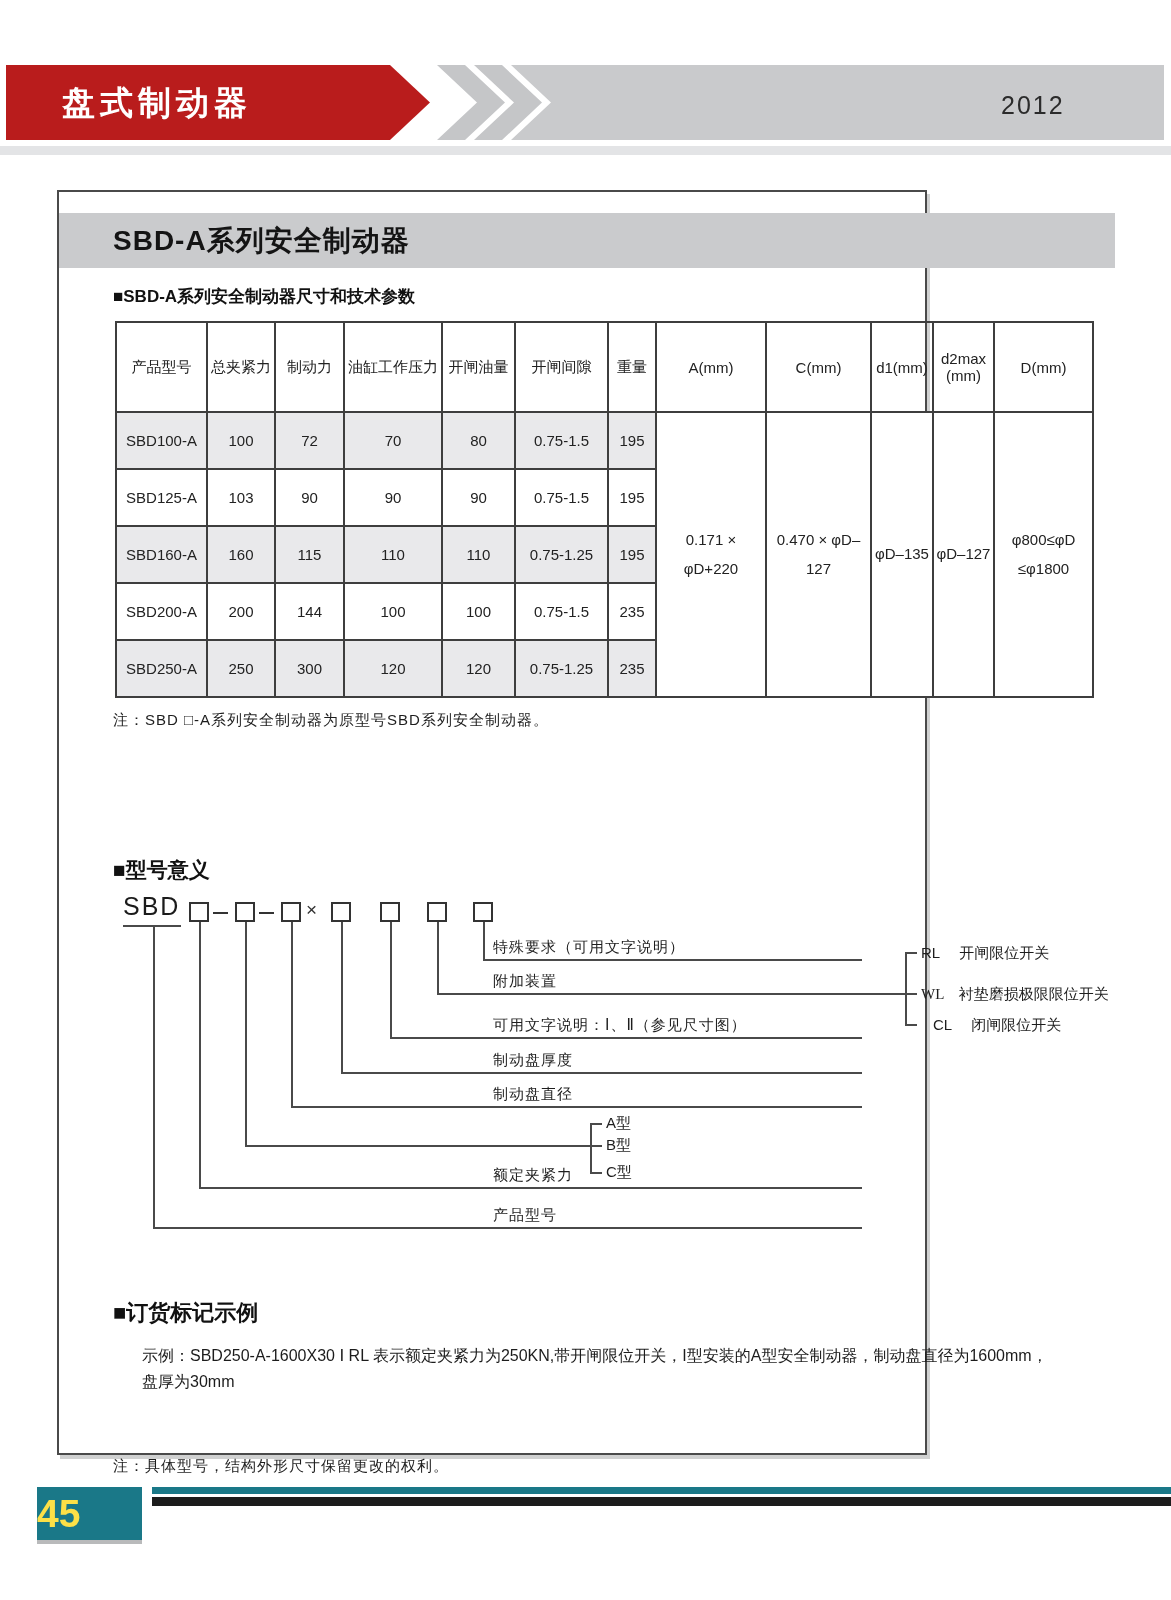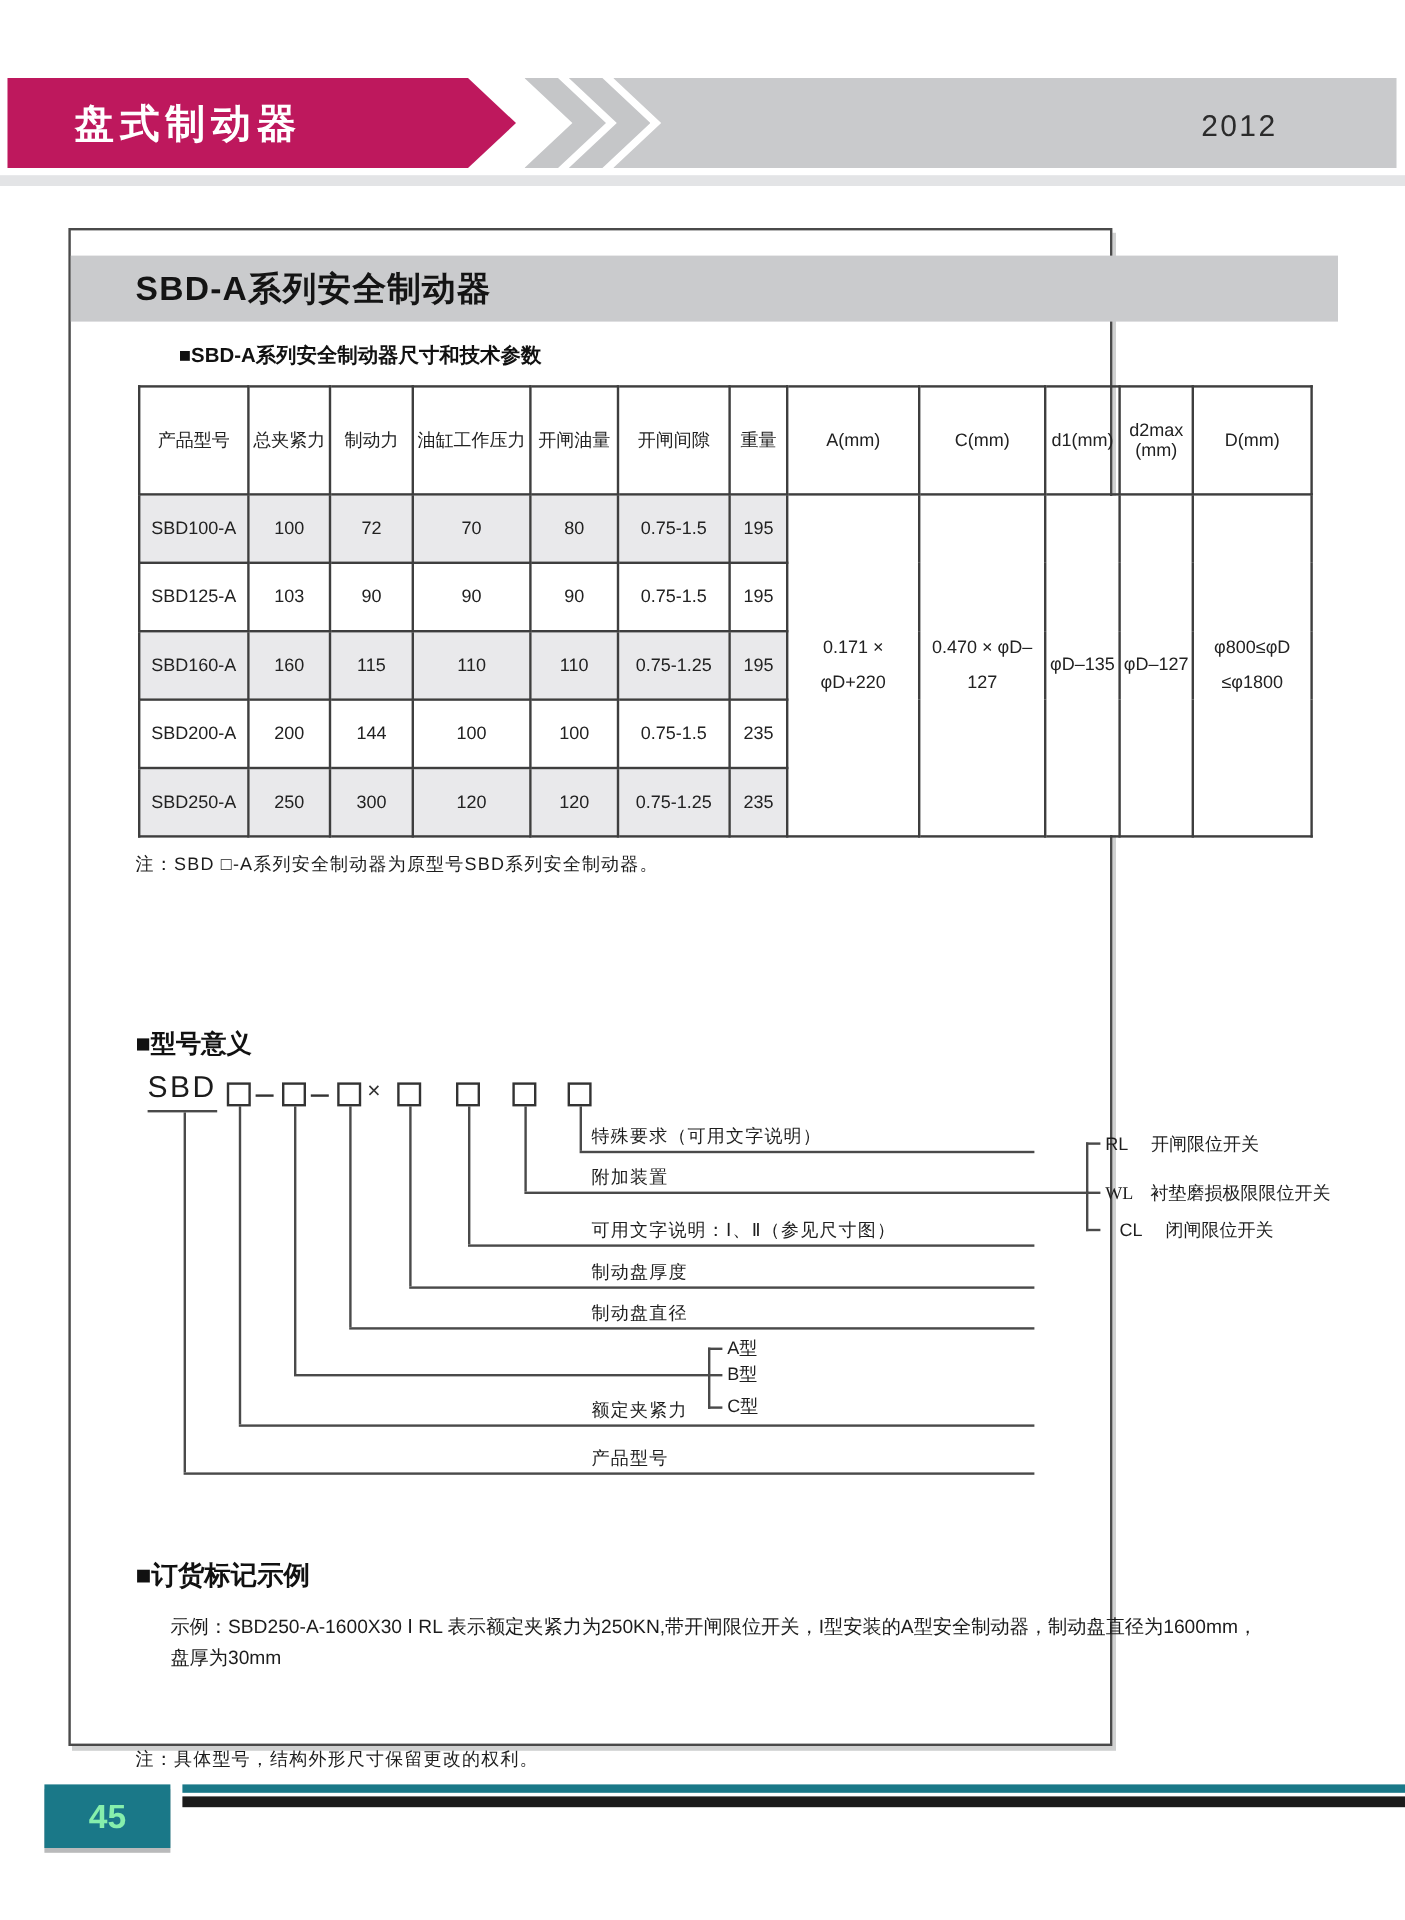--- a/index.html
+++ b/index.html
@@ -1,37 +1,37 @@
 <!DOCTYPE html>
 <html><head>
 <meta charset="utf-8">
 <style>
   * { margin:0; padding:0; box-sizing:border-box; }
   body { background:#fff; font-family:"Liberation Sans","DejaVu Sans",sans-serif; }
   #page { position:relative; width:1171px; height:1600px; background:#ffffff; overflow:hidden; }
 
   
   .teal-banner { position:absolute; left:6px; top:65px; width:424px; height:75px;
-    background:#be185d; clip-path:polygon(0 0,384px 0,100% 50%,384px 100%,0 100%); }
+    background:#b91c1c; clip-path:polygon(0 0,384px 0,100% 50%,384px 100%,0 100%); }
   .teal-banner .t { color:#fff; font-size:33px; font-weight:bold; line-height:75px;
     padding-left:56px; letter-spacing:5px; }
   .chev { position:absolute; top:65px; width:68px; height:75px; background:#c5c6c8;
     clip-path:polygon(0 0,28px 0,100% 50%,28px 100%,0 100%,40px 50%); }
   .gray-band { position:absolute; left:511px; top:65px; width:653px; height:75px;
     background:#c9cacc; clip-path:polygon(0 0,100% 0,100% 100%,0 100%,40px 50%); }
   .year { position:absolute; left:1001px; top:91px; font-size:25px; color:#2b2b2b; letter-spacing:2px; }
   .understrip { position:absolute; left:0; top:146px; width:1171px; height:9px; background:#e3e4e6; }
 
   
   .main-box { position:absolute; left:57px; top:190px; width:870px; height:1265px;
     border:2px solid #4a4a4a; background:#fff; box-shadow:3px 4px 0 rgba(120,122,124,.35); }
   .title-band { position:absolute; left:0; top:21px; width:1056px; height:55px; background:#cacbcd; }
   .title-band .t { position:absolute; left:54px; top:0; line-height:55px; font-size:28px;
     font-weight:bold; color:#141414; letter-spacing:1px; }
-  .spec-heading { position:absolute; left:54px; top:93px; font-size:17px; font-weight:bold; color:#111;margin-left:36px; }
+  .spec-heading { position:absolute; left:54px; top:93px; font-size:17px; font-weight:bold; color:#111; }
 
   
   .tbl-wrap { position:absolute; left:56px; top:129px; }
   table { border-collapse:collapse; table-layout:fixed; width:977px; }
   th, td { border:2px solid #3e3e3e; text-align:center; vertical-align:middle;
     font-size:15px; font-weight:normal; color:#222; padding:0; overflow:hidden; }
   thead tr { height:90px; }
   tbody tr { height:57px; }
   tbody tr:nth-child(odd) .c { background:#e9e9eb; }
   td.fm { background:#fff; line-height:1.9; }
@@ -53,21 +53,21 @@
 
   
   .order-heading { position:absolute; left:54px; top:1106px; font-size:22px; font-weight:bold; color:#111; }
   .order-l1 { position:absolute; left:83px; top:1154px; font-size:16px; color:#1c1c1c; white-space:nowrap; }
   .order-l2 { position:absolute; left:83px; top:1180px; font-size:16px; color:#1c1c1c; }
   .order-note { position:absolute; left:54px; top:1236px; font-size:15px; color:#1d1d1d; letter-spacing:1px;margin-top:29px; }
 
   
   .page-badge { position:absolute; left:37px; top:1487px; width:105px; height:53px; background:#1a7888;
     box-shadow:0 4px 0 rgba(100,102,104,.45); }
-  .page-badge .n { display:block; text-align:center; line-height:53px; color:#86efac; font-size:28px; font-weight:bold; }
+  .page-badge .n { display:block; text-align:left; line-height:53px; color:#fde047; font-size:39px; font-weight:bold; }
   .foot-teal { position:absolute; left:152px; top:1487px; width:1019px; height:7px; background:#1a7888; }
   .foot-black { position:absolute; left:152px; top:1497px; width:1019px; height:9px; background:#1c1c1c; }
 </style>
 </head>
 <body>
 
 <div id="page">
 
   <div class="teal-banner">
     <div class="t">盘式制动器</div>

